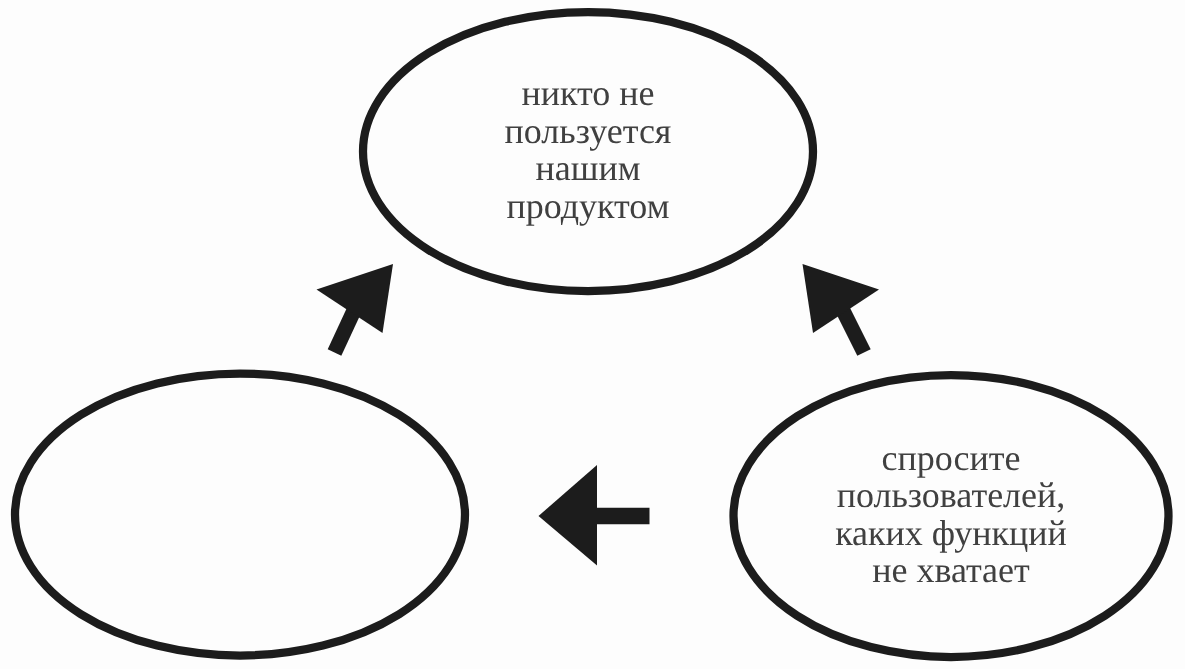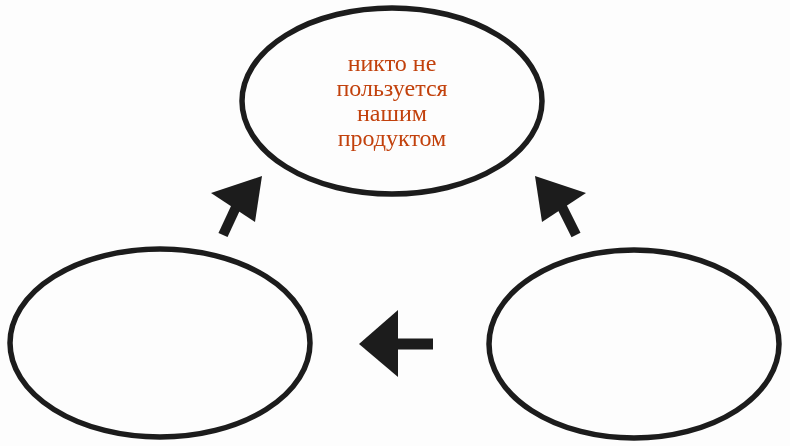--- a/index.html
+++ b/index.html
@@ -25,21 +25,21 @@
   }
   .node-label {
     position: absolute;
     display: flex;
     align-items: center;
     justify-content: center;
     text-align: center;
     white-space: pre-line;
     font-size: 24px;
     line-height: 25px;
-    color: #c2410c;
+    color: #404040;
     pointer-events: none;
   }
   .node-label.top          { left: 242px; top:   8px; width: 300px; height: 186px; }
   .node-label.bottom-left  { left:  10px; top: 249px; width: 300px; height: 188px; }
   .node-label.bottom-right { left: 484px; top: 250px; width: 300px; height: 188px; }
 </style>
 </head>
 <body>
 
 <div class="canvas">
@@ -65,14 +65,18 @@
       <polygon points="359,344 398,310 398,377" fill="#1c1c1c"></polygon>
     </g>
   </svg>
 
   <div class="node-label top">никто не
 пользуется
 нашим
 продуктом</div>
 
 
+  <div class="node-label bottom-right">спросите
+пользователей,
+каких функций
+не хватает</div>
 
 </div>
 
 </body></html>

